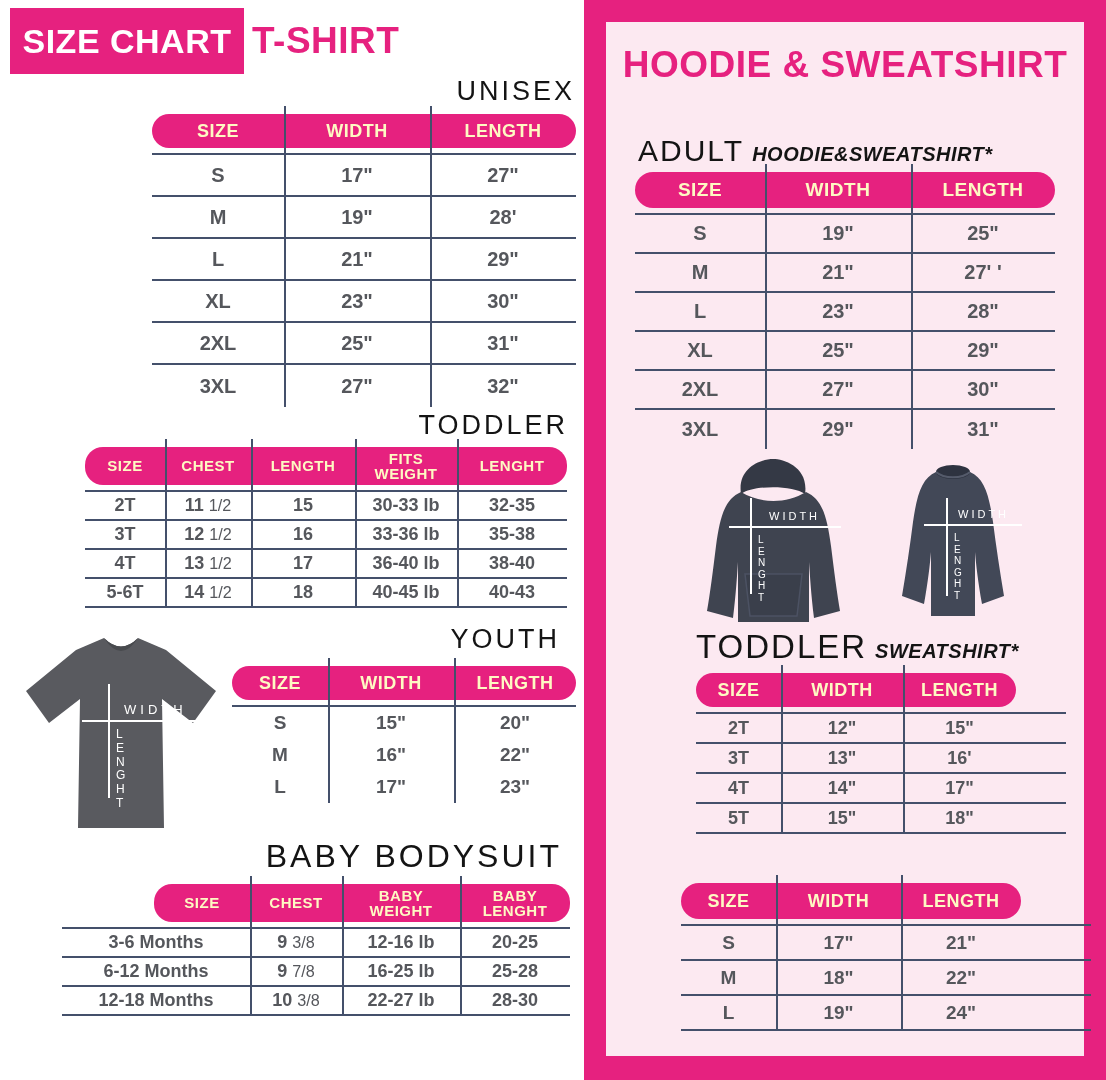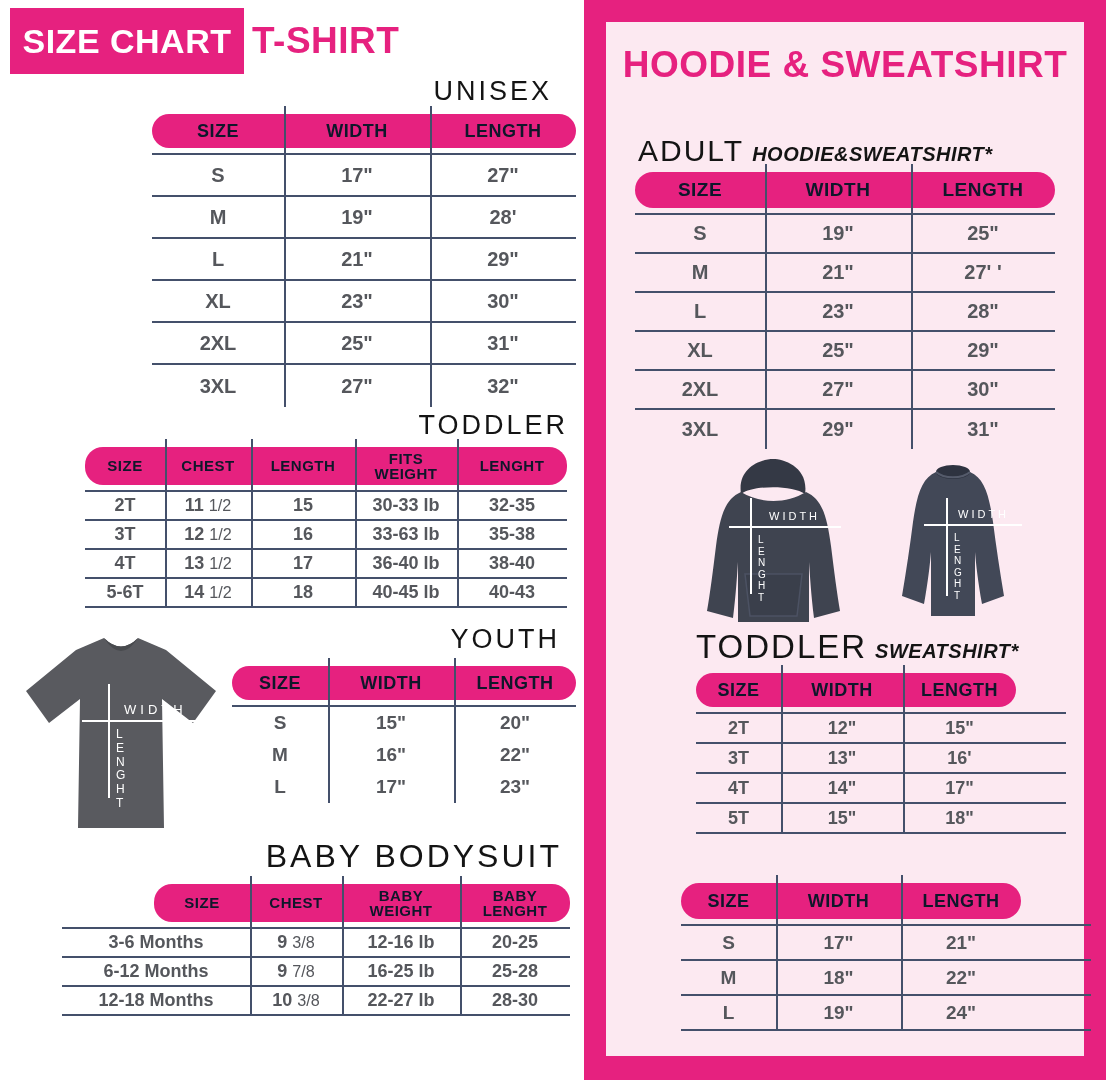--- a/index.html
+++ b/index.html
@@ -14,28 +14,28 @@
   body{width:1106px;height:1080px;background:#ffffff;
        font-family:"Liberation Sans","DejaVu Sans",sans-serif;overflow:hidden;}
   .canvas{position:relative;width:1106px;height:1080px;background:#fff;border-radius:7px;}
 
   
   .banner{position:absolute;left:10px;top:8px;width:234px;height:66px;background:var(--pink);
           color:#fff;font-weight:bold;font-size:34px;display:flex;align-items:center;justify-content:center;
           letter-spacing:0.5px;}
   .product{position:absolute;left:252px;top:20px;color:var(--pink);font-weight:bold;font-size:37px;letter-spacing:0.5px;}
   .sec-title{position:absolute;color:#141414;font-size:27px;letter-spacing:3px;font-weight:500;}
-  #t-unisex{right:554px;top:76px;margin-left:16px;}
+  #t-unisex{right:531px;top:76px;margin-left:16px;}
   #t-toddler{right:538px;top:410px;}
   #t-youth{right:546px;top:624px;}
   #t-baby{right:544px;top:838px;font-size:32px;}
 
   
   .table{position:absolute;}
-  .thead{display:grid;background:var(--pink);border-radius:18px;color:#0f172a;font-weight:bold;
+  .thead{display:grid;background:var(--pink);border-radius:18px;color:#fef9c3;font-weight:bold;
          position:relative;z-index:2;align-items:center;text-align:center;letter-spacing:0.5px;}
   .th{line-height:1.02;}
   .tbody{margin-top:5px;border-top:2px solid var(--line);}
   .tr{display:grid;align-items:center;text-align:center;border-bottom:2px solid var(--line);
       font-weight:bold;color:var(--txt);}
   .vline{position:absolute;top:-8px;bottom:0;width:2px;background:var(--line);z-index:3;}
   .frac{font-weight:400;font-size:0.9em;}
 
   #unisex{left:152px;top:114px;width:424px;}
   #unisex .thead{grid-template-columns:132px 146px 146px;height:34px;font-size:18px;}
@@ -162,21 +162,21 @@
           <div class="td">2T</div>
           <div class="td">11 <span class="frac">1/2</span></div>
           <div class="td">15</div>
           <div class="td">30-33 lb</div>
           <div class="td">32-35</div>
         </div>
         <div class="tr">
           <div class="td">3T</div>
           <div class="td">12 <span class="frac">1/2</span></div>
           <div class="td">16</div>
-          <div class="td">33-63 lb</div>
+          <div class="td">33-36 lb</div>
           <div class="td">35-38</div>
         </div>
         <div class="tr">
           <div class="td">4T</div>
           <div class="td">13 <span class="frac">1/2</span></div>
           <div class="td">17</div>
           <div class="td">36-40 lb</div>
           <div class="td">38-40</div>
         </div>
         <div class="tr">

